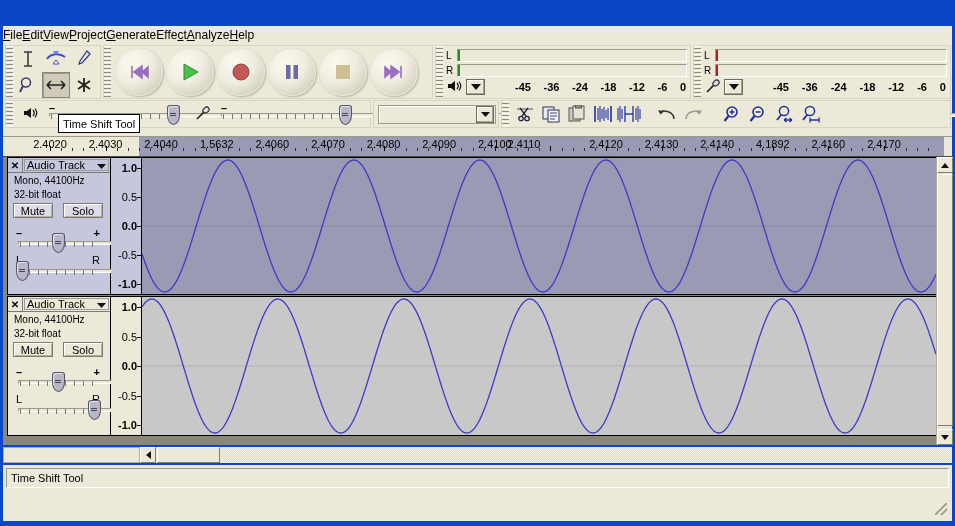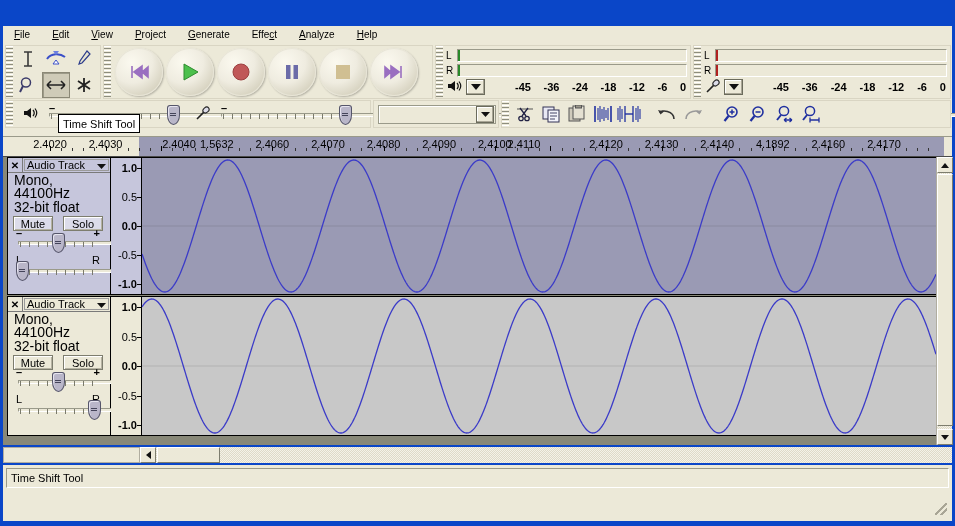--- a/index.html
+++ b/index.html
@@ -43,21 +43,21 @@
   }
   .wb.close{background:linear-gradient(to bottom,#f08a5a,#d9452a 55%,#bd2d16);}
   .wb .glyph-min{display:block;width:8px;height:3px;background:#fff;margin-top:6px;}
   .wb .glyph-max{display:block;width:9px;height:8px;border:2px solid #fff;border-top-width:3px;box-sizing:border-box;}
   
   .menubar{
     position:absolute;left:3px;top:26px;width:949px;height:17px;
     background:#ece9d8;display:flex;align-items:center;
     border-bottom:1px solid #ece9d8;
   }
-  .menu-item{padding:1px 11px;color:#000;font-size:10px;cursor:default;}
+  .menu-item{padding:1px 0;color:#000;font-size:12px;cursor:default;}
   .menu-item u{text-decoration:underline;}
   
   .tb-band{
     position:absolute;left:3px;top:43px;width:949px;height:94px;
     background:#ece9d8;
     border-bottom:1px solid #9a9a8a;
     box-sizing:border-box;
   }
   .grip{
     width:7px;height:100%;
@@ -166,21 +166,21 @@
   .t-head{display:flex;align-items:center;height:14px;border-bottom:1px solid #7a7a7a;}
   .t-close{
     width:14px;height:14px;display:flex;align-items:center;justify-content:center;
     font-size:10px;font-weight:bold;border-right:1px solid #7a7a7a;
   }
   .t-title{
     flex:1;display:flex;align-items:center;justify-content:space-between;
     padding:0 2px;font-size:11px;
     border:1px solid #9a9a9a;margin:0 1px;height:12px;box-sizing:border-box;
   }
-  .t-info{padding:1px 0 0 6px;font-size:14px;line-height:13px;}
+  .t-info{padding:1px 0 0 6px;font-size:10px;line-height:13px;}
   .t-btns{display:flex;gap:10px;padding:2px 0 0 5px;}
   .mini-btn{
     width:40px;height:15px;font-size:11px;display:flex;align-items:center;justify-content:center;
     background:#ece9d8;border:1px solid #7d7d6e;
     box-shadow:inset 1px 1px 0 #fff, inset -1px -1px 0 #b5b2a2;
     box-sizing:border-box;
   }
   .tpanel.sel .mini-btn{background:#dcdcea;}
   .vruler{
     position:absolute;left:108px;top:0;width:30px;bottom:0;
@@ -571,21 +571,21 @@
         <div class="tickmin" style="left: 58.12px;"></div>
         <div class="tickmin" style="left: 69.24px;"></div>
         <div class="tickmin" style="left: 80.36px;"></div>
         <div class="tickmin" style="left: 91.48px;"></div>
         <div class="lab" style="left: 102.6px;">2.4030</div>
         <div class="tick" style="left: 102.6px;"></div>
         <div class="tickmin" style="left: 113.72px;"></div>
         <div class="tickmin" style="left: 124.84px;"></div>
         <div class="tickmin" style="left: 135.96px;"></div>
         <div class="tickmin" style="left: 147.08px;"></div>
-        <div class="lab" style="left: 176px;">2.4040</div>
+        <div class="lab" style="left: 158px;">2.4040</div>
         <div class="tick" style="left: 158.2px;"></div>
         <div class="tickmin" style="left: 169.32px;"></div>
         <div class="tickmin" style="left: 180.44px;"></div>
         <div class="tickmin" style="left: 191.56px;"></div>
         <div class="tickmin" style="left: 202.68px;"></div>
         <div class="lab" style="left: 213.8px;">1.5632</div>
         <div class="tick" style="left: 213.8px;"></div>
         <div class="tickmin" style="left: 224.92px;"></div>
         <div class="tickmin" style="left: 236.04px;"></div>
         <div class="tickmin" style="left: 247.16px;"></div>

